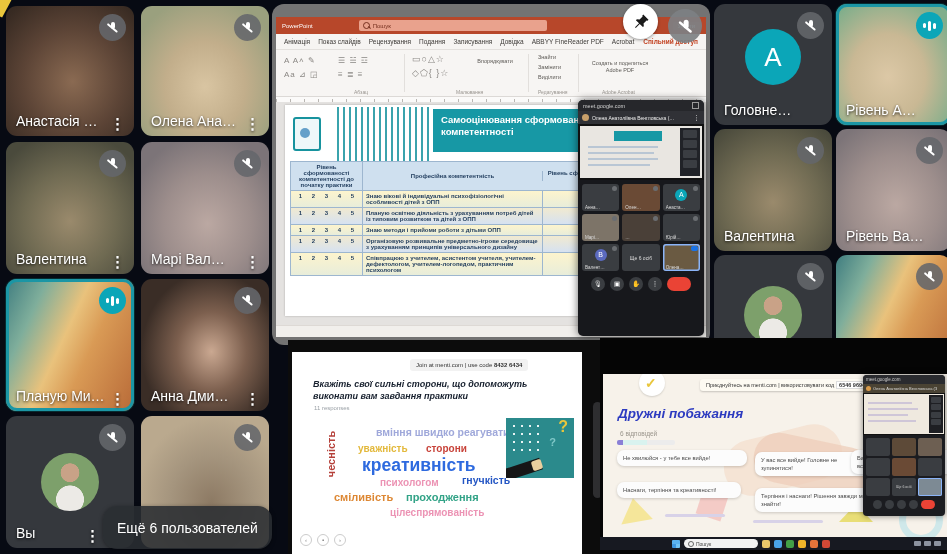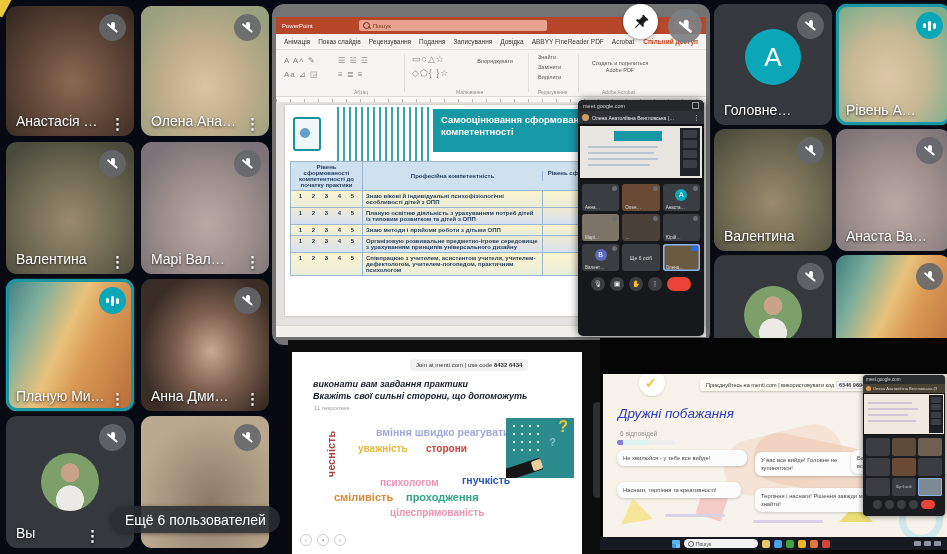--- a/index.html
+++ b/index.html
@@ -29,21 +29,21 @@
   .p-autumn{background:linear-gradient(115deg,#3f7d80 0%,#7fae9b 22%,#e9c27c 45%,#d99a55 62%,#b86a38 100%)}
   .p-anna{background:radial-gradient(70px 80px at 55% 55%,#caa891 0%,#7c5f4e 50%,#3a2d26 100%)}
   .p-wall{background:radial-gradient(75px 85px at 55% 65%,#8d7a64 0%,#a5957e 55%,#baa98e 100%)}
   .p-dark{background:#35383d}
   .avman{position:absolute;left:50%;top:50%;transform:translate(-50%,-50%);width:58px;height:58px;border-radius:50%;
      background:radial-gradient(circle at 50% 80%,#eceae6 0 25%,rgba(0,0,0,0) 26%),
                 radial-gradient(circle at 50% 34%,#c9a287 0 19%,rgba(0,0,0,0) 20%),
                 radial-gradient(circle at 50% 50%,#7da06b 0 70%,#5e7e52 100%)}
   .avletter{position:absolute;left:50%;top:44%;transform:translate(-50%,-50%);width:56px;height:56px;border-radius:50%;
      background:#0ba6b8;color:#fff;font-size:26px;display:flex;align-items:center;justify-content:center}
-  .morebadge{position:absolute;left:111px;top:506px;height:27px;padding:0 14px;border-radius:14px;
+  .morebadge{position:absolute;left:103px;top:506px;height:27px;padding:8px 14px;border-radius:14px;
      background:rgba(42,46,50,.88);color:#fff;font-size:14px;display:flex;align-items:center;z-index:4;
      box-shadow:0 1px 4px rgba(0,0,0,.4)}
   .cornerwedge{position:absolute;left:-4px;top:-6px;width:12px;height:22px;background:#e9c63c;transform:rotate(28deg);z-index:3}
   
   .share{position:absolute;left:272px;top:4px;width:438px;height:341px;border-radius:12px;overflow:hidden;background:#737373}
   .pp{position:absolute;left:4px;right:4px;top:13px;bottom:8px;background:#f4f2f0;font-family:"Liberation Sans",sans-serif}
   .pp-title{height:17px;background:#b7472a;display:flex;align-items:center;color:#fff;font-size:6px;padding:0 6px;gap:6px}
   .pp-search{width:180px;height:11px;background:#e9a28d;border-radius:2px;display:flex;align-items:center;gap:3px;
              padding:0 4px;color:#75301f;font-size:6px;margin-left:40px}
   .mag{width:5px;height:5px;border:1px solid #75301f;border-radius:50%;position:relative}
@@ -134,21 +134,21 @@
   .wcnav span{width:10px;height:10px;border:1px solid #ccc;border-radius:50%;color:#888;font-size:6px;
      display:flex;align-items:center;justify-content:center}
   
   .wwin{position:absolute;left:600px;top:338px;width:347px;height:216px;background:#050505;z-index:9;overflow:hidden}
   .wslide{position:absolute;left:3px;right:0;top:36px;height:163px;background:#f7f2ea;overflow:hidden}
   .dec{position:absolute}
   .wjoin{left:97px;top:5px;font-size:5.5px;background:#fdfaf2;box-shadow:0 1px 2px rgba(0,0,0,.2)}
   .wjoin b{background:#fff;border:1px solid #ddd;padding:0 2px;margin-left:2px}
   .wbrand{position:absolute;right:7px;top:7px;font-size:6.5px;font-weight:bold;color:#3a3a3a}
   .wbrand i{font-style:normal;color:#444}
-  .wtitle{position:absolute;left:15px;top:32px;font-size:13.5px;font-weight:normal;font-style:italic;color:#2d3bc0}
+  .wtitle{position:absolute;left:15px;top:32px;font-size:13.5px;font-weight:bold;font-style:italic;color:#2d3bc0}
   .wresp{position:absolute;left:17px;top:56px;font-size:6.5px;color:#9a958c}
   .bub{position:absolute;background:#fcfcfc;border-radius:7px;padding:4px 6px;font-size:5.8px;color:#4a4a4a;
      box-shadow:0 1px 3px rgba(0,0,0,.18);line-height:1.4}
   .wprog{position:absolute;left:14px;top:66px;width:58px;height:5px;background:#ececec;border-radius:2px;display:flex;overflow:hidden}
   .wprog b{width:6px;background:#8a7fd6}.wprog i{width:24px;background:#d9f3ef}
   .pip{position:absolute;left:263px;top:37px;width:82px;height:141px;background:#1b1c20;border-radius:4px;overflow:hidden;
      box-shadow:0 0 6px rgba(0,0,0,.5);color:#ddd;z-index:3}
   .pip .u{height:9px;background:#2a2b2f;font-size:4.5px;display:flex;align-items:center;padding:0 3px;color:#c9c9c9}
   .pip .n{height:9px;background:#4a4334;font-size:4px;display:flex;align-items:center;gap:2px;padding:0 3px;white-space:nowrap;overflow:hidden}
   .pip .n .av{width:5px;height:5px;border-radius:50%;background:#d89a4a;flex:none}
@@ -256,21 +256,21 @@
 <div class="vt p-valen" style="left:714px;top:129px;width:118px;height:122px">
   <span class="mutec">
       <span class="mic"></span>
     </span>
   <span class="nm">Валентина</span>
 </div>
 <div class="vt p-maria" style="left:836px;top:129px;width:115px;height:122px">
   <span class="mutec">
       <span class="mic"></span>
     </span>
-  <span class="nm">Анаста Ва…</span>
+  <span class="nm">Рівень Ва…</span>
 </div>
 <div class="vt p-dark" style="left:714px;top:255px;width:118px;height:120px">
   <span class="mutec">
       <span class="mic"></span>
     </span>
   <span class="avman"></span>
 </div>
 <div class="vt p-autumn" style="left:836px;top:255px;width:115px;height:120px">
   <span class="mutec">
       <span class="mic"></span>
@@ -449,29 +449,30 @@
       <span class="mic"></span>
     </div>
 </div>
 
 <div class="wcwin">
   <div class="wcpage">
     <div class="joinpill" style="left:118px;top:7px">
       <span>Join at menti.com | use code</span>&nbsp;<b>8432 6434</b>
     </div>
     <div class="wctitle">
+      <div>Вкажіть свої сильні сторони, що допоможуть</div>
       <div>виконати вам завдання практики</div>
-      <div>Вкажіть свої сильні сторони, що допоможуть</div>
     </div>
     <div class="wcresp">11 responses</div>
 
     <span class="cw" style="left:8px;top:96px;width:62px;text-align:center;transform:rotate(-90deg);color:#b5403a;font-size:11px">чесність</span>
     <span class="cw" style="left:84px;top:74px;color:#9fa8da;font-size:10.5px">вміння швидко реагувати</span>
     <span class="cw" style="left:66px;top:91px;color:#e3b93c;font-size:10px">уважність</span>
     <span class="cw" style="left:134px;top:91px;color:#c8433a;font-size:10px">сторони</span>
+    <span class="cw" style="left:70px;top:103px;color:#2e6adf;font-size:17.5px">креативність</span>
     <span class="cw" style="left:88px;top:125px;color:#ec93b4;font-size:10px">психологом</span>
     <span class="cw" style="left:170px;top:122px;color:#2456c4;font-size:10.5px">гнучкість</span>
     <span class="cw" style="left:42px;top:139px;color:#dd8733;font-size:11px">сміливість</span>
     <span class="cw" style="left:114px;top:139px;color:#32a387;font-size:11px">проходження</span>
     <span class="cw" style="left:98px;top:155px;color:#ec93b4;font-size:10px">цілеспрямованість</span>
 
     <div class="illu">
       <div class="dots"></div>
       <div class="q1">?</div>
       <div class="q2">?</div>

